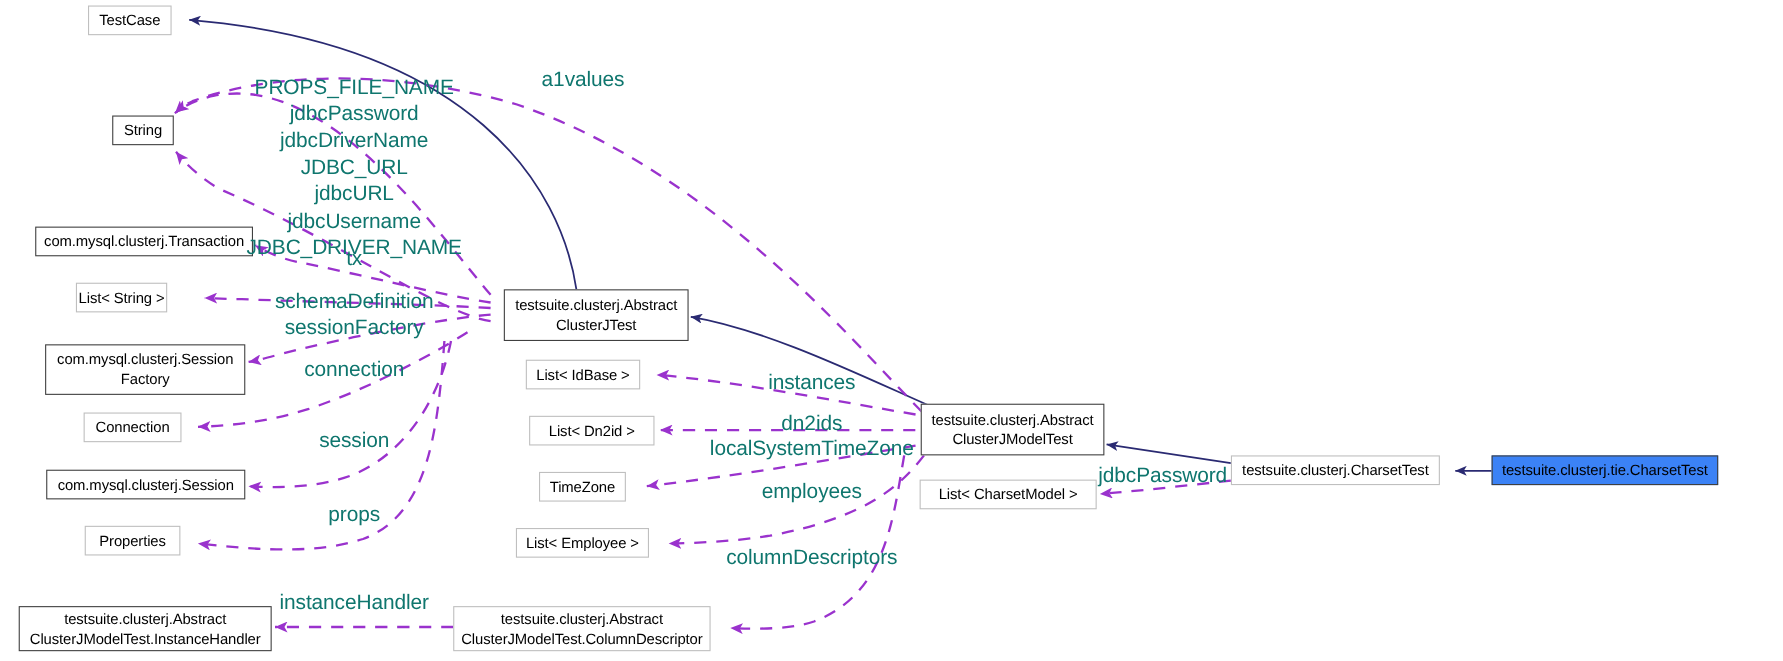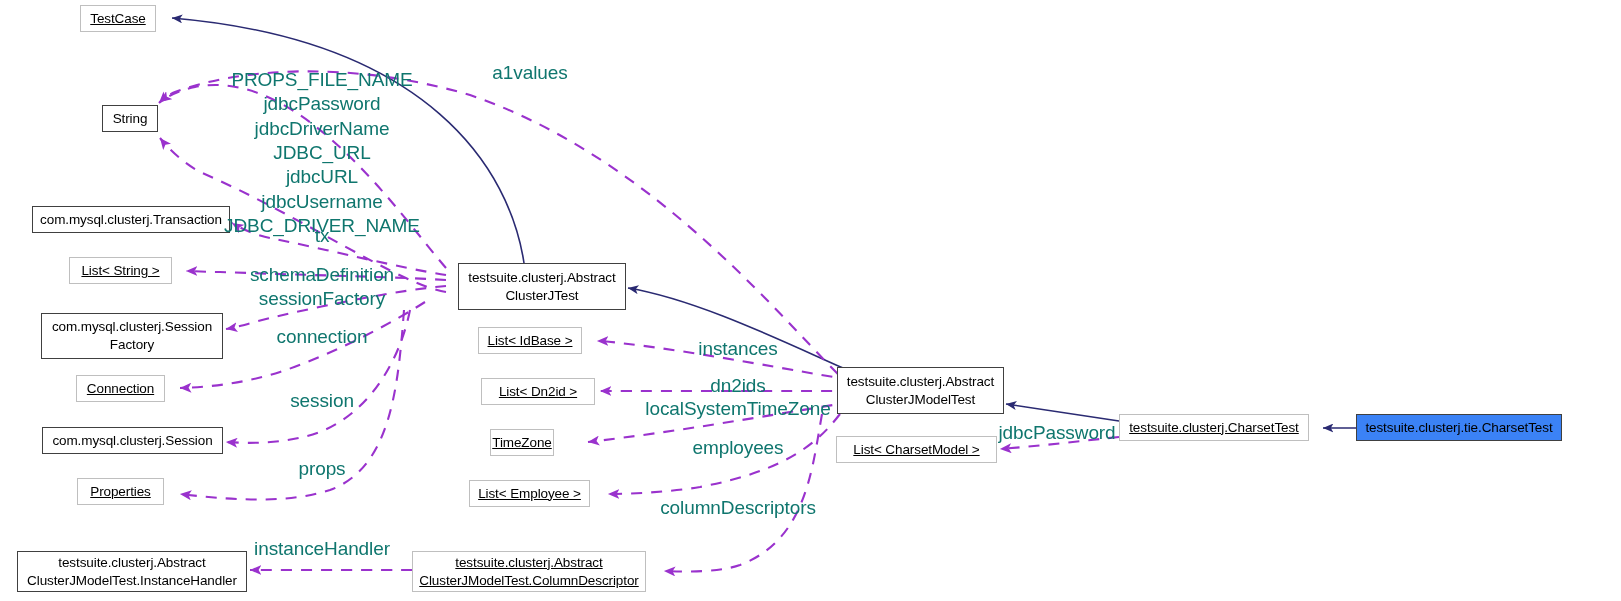--- a/index.html
+++ b/index.html
@@ -35,21 +35,20 @@
     text-align: center;
     background: #ffffff;
     font-size: 13.5px;
     line-height: 1.32;
     color: #000000;
     letter-spacing: -0.1px;
     white-space: pre-line;
   }
   .node-box.thin {
     border: 1px solid #bfbfbf;
-    text-decoration: underline;
   }
   .node-box.thick {
     border: 1.6px solid #404040;
     margin-left: 12px;
   }
   .node-box.highlight {
     border: 1.4px solid #404040;
     background: #3b82f6;
   }
   .edge-label {
@@ -104,42 +103,42 @@
       <path d="M 1119,437 C 1080,441 1040,446 1000,449" marker-end="url(#arrow-assoc)"></path>
     </g>
   </svg>
 
   <div class="node-box thin" style="left:80px; top:5px; width:76px; height:27px;">TestCase</div>
 
   <div class="node-box thick" style="left:90px; top:105px; width:56px; height:27px;">String</div>
 
   <div class="node-box thick" style="left:20px; top:206px; width:198px; height:27px;">com.mysql.clusterj.Transaction</div>
 
-  <div class="node-box thin" style="left:69px; top:257px; width:103px; height:27px;">List&lt; String &gt;</div>
+  <div class="node-box thin" style="left:69px; top:257px; width:83px; height:27px;">List&lt; String &gt;</div>
 
   <div class="node-box thick" style="left:29px; top:313px; width:182px; height:46px;">com.mysql.clusterj.Session
 Factory</div>
 
   <div class="node-box thin" style="left:76px; top:375px; width:89px; height:27px;">Connection</div>
 
   <div class="node-box thick" style="left:30px; top:427px; width:181px; height:27px;">com.mysql.clusterj.Session</div>
 
   <div class="node-box thin" style="left:77px; top:478px; width:87px; height:27px;">Properties</div>
 
   <div class="node-box thick" style="left:5px; top:551px; width:230px; height:41px;">testsuite.clusterj.Abstract
 ClusterJModelTest.InstanceHandler</div>
 
   <div class="node-box thick" style="left:446px; top:263px; width:168px; height:47px;">testsuite.clusterj.Abstract
 ClusterJTest</div>
 
   <div class="node-box thin" style="left:478px; top:327px; width:104px; height:27px;">List&lt; IdBase &gt;</div>
 
   <div class="node-box thin" style="left:481px; top:378px; width:114px; height:27px;">List&lt; Dn2id &gt;</div>
 
-  <div class="node-box thin" style="left:490px; top:429px; width:64px; height:27px;">TimeZone</div>
+  <div class="node-box thin" style="left:490px; top:429px; width:79px; height:27px;">TimeZone</div>
 
   <div class="node-box thin" style="left:469px; top:480px; width:121px; height:27px;">List&lt; Employee &gt;</div>
 
   <div class="node-box thin" style="left:412px; top:551px; width:234px; height:41px;">testsuite.clusterj.Abstract
 ClusterJModelTest.ColumnDescriptor</div>
 
   <div class="node-box thick" style="left:825px; top:367px; width:167px; height:47px;">testsuite.clusterj.Abstract
 ClusterJModelTest</div>
 
   <div class="node-box thin" style="left:836px; top:436px; width:161px; height:27px;">List&lt; CharsetModel &gt;</div>

